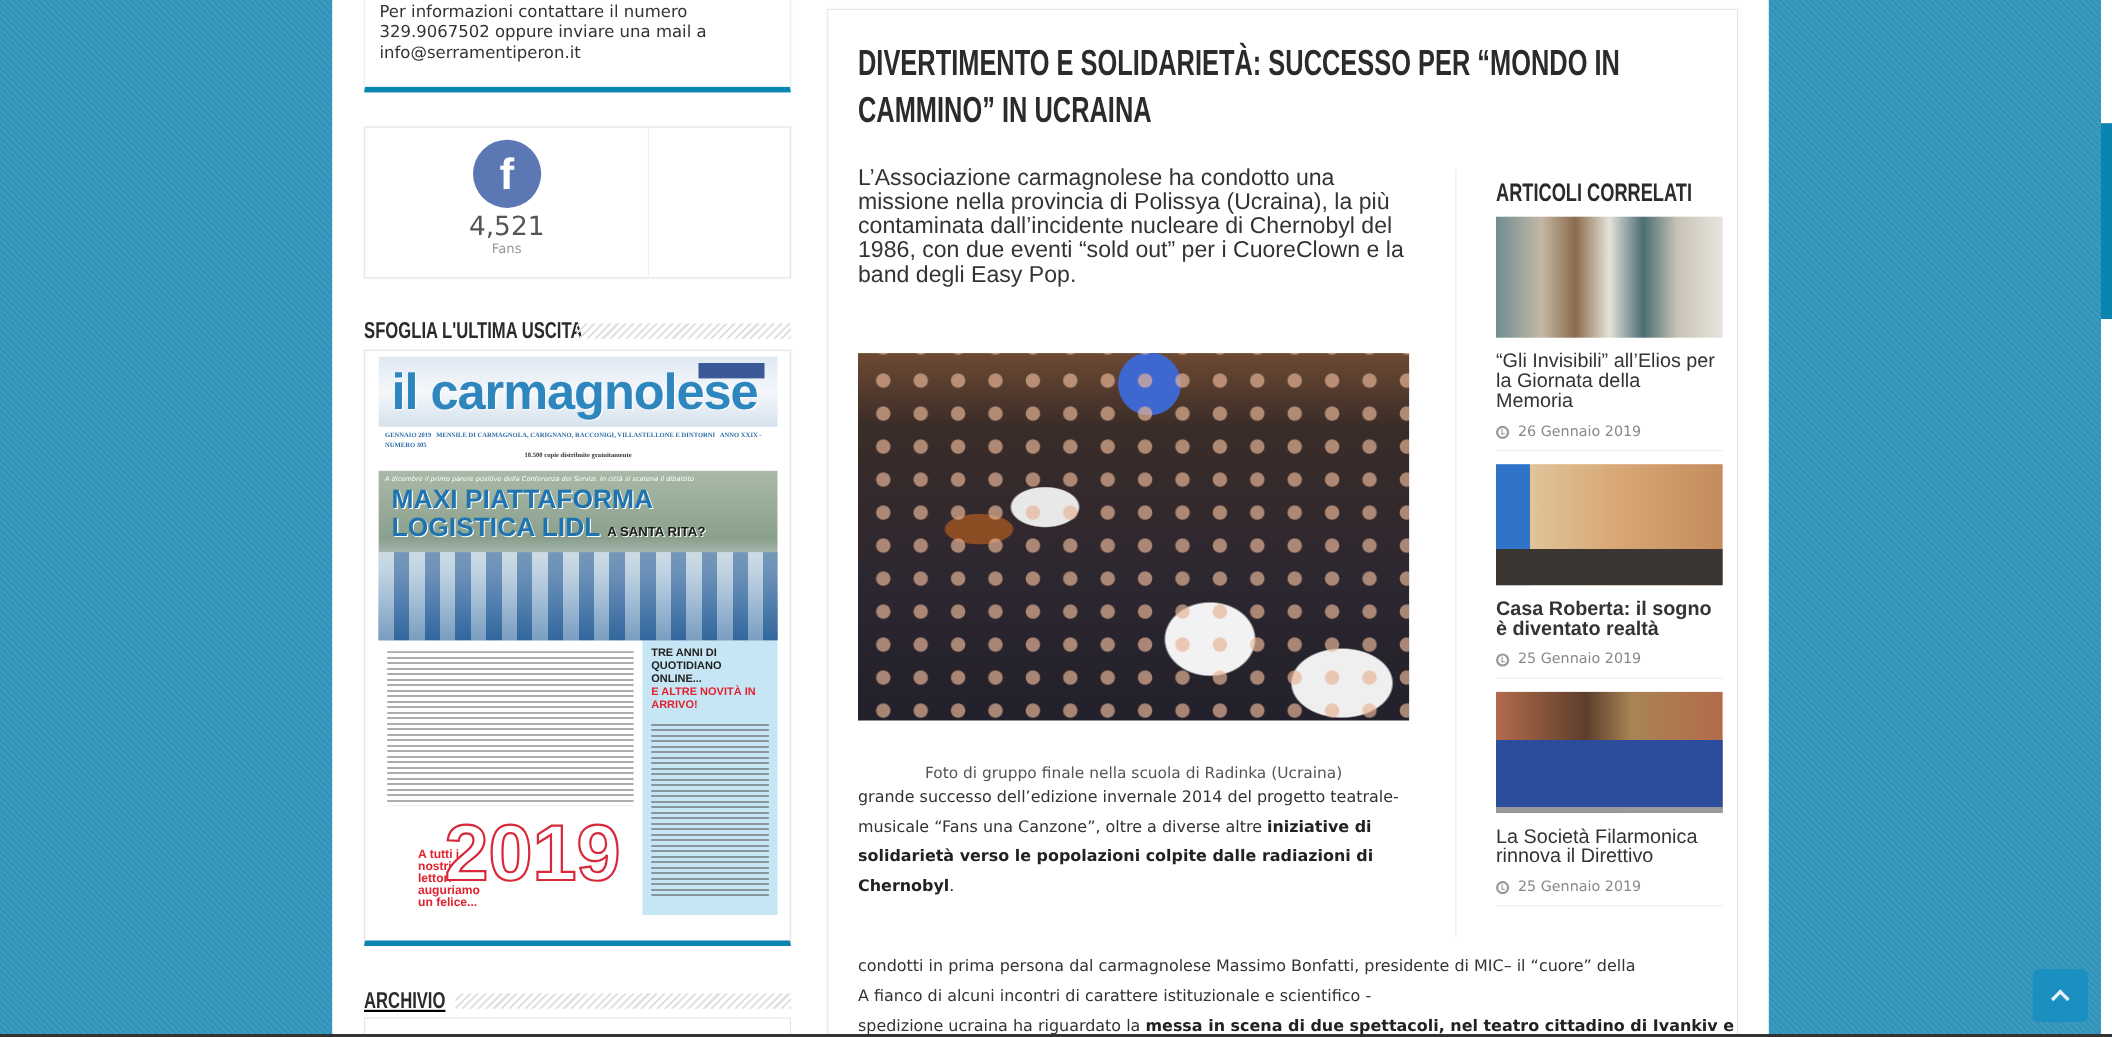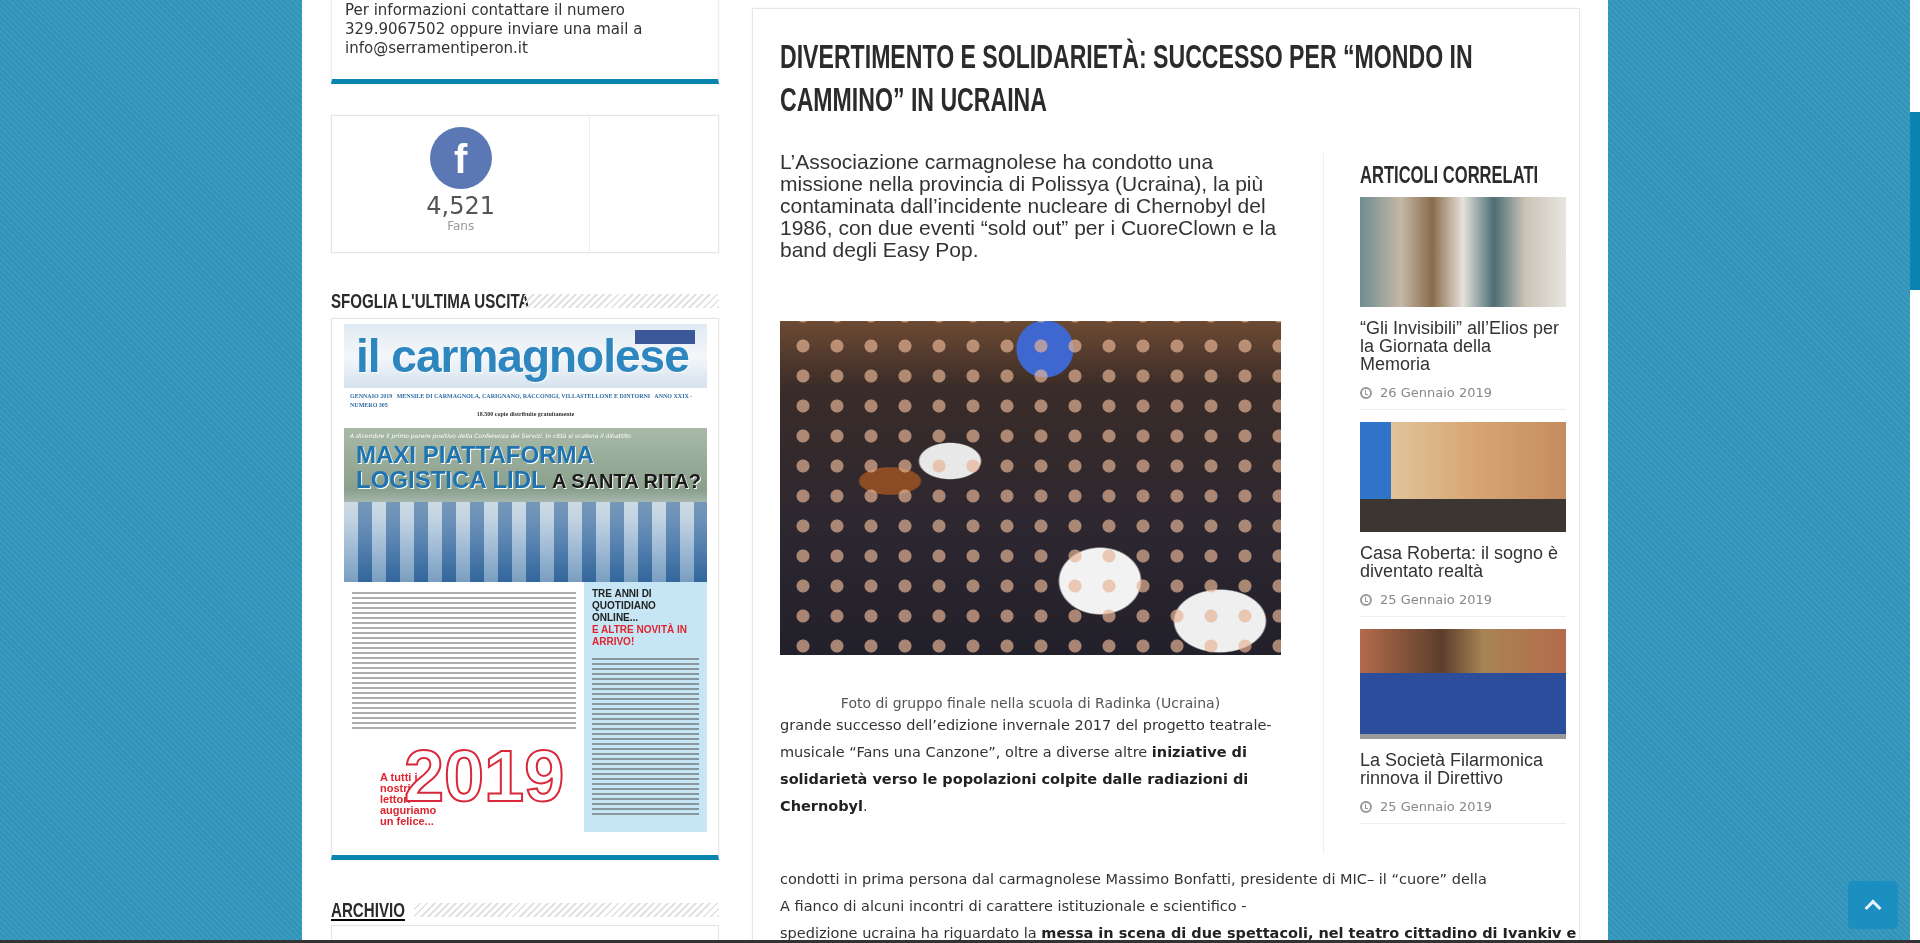--- a/index.html
+++ b/index.html
@@ -84,21 +84,21 @@
     background-image:
       repeating-linear-gradient(90deg, rgba(255,255,255,0.35) 0 14px, rgba(40,90,150,0.5) 14px 28px),
       linear-gradient(#b9cfe0, #3f75a8);
     opacity: 0.9;
   }
   .cover-kicker { position: absolute; left: 6px; top: 4px; font-size: 6px; color: #fff; font-style: italic; }
   .cover-headline {
     position: absolute; left: 12px; top: 14px; font: bold 24px/25px "Liberation Sans", sans-serif;
     color: #1f74b0; text-shadow: 1px 1px 0 #fff;
   }
-  .cover-headline .dark { color: #1a1a1a; font-size: 20px; }
+  .cover-headline .dark { color: #1a1a1a; font-size: 12px; }
   .cover-body { display: flex; height: 250px; }
   .cover-cols {
     width: 240px; padding: 10px 8px; font-size: 4px; line-height: 5px; color: #444;
     position: relative;
   }
   .cover-cols .txt {
     height: 140px;
     background-image: repeating-linear-gradient(180deg, #6a6a6a 0 2px, transparent 2px 5px);
     opacity: 0.55; width: 100%;
   }
@@ -290,21 +290,21 @@
     <h1 class="article-title">DIVERTIMENTO E SOLIDARIETÀ: SUCCESSO PER “MONDO IN CAMMINO” IN UCRAINA</h1>
 
     <p class="article-lead">L’Associazione carmagnolese ha condotto una missione nella provincia di Polissya (Ucraina), la più contaminata dall’incidente nucleare di Chernobyl del 1986, con due eventi “sold out” per i CuoreClown e la band degli Easy Pop.</p>
 
     <div class="article-photo">
       <div class="faces"></div>
     </div>
     <p class="photo-caption">Foto di gruppo finale nella scuola di Radinka (Ucraina)</p>
 
     <div class="body-text" style="top:703px;">
-      <span class="ln">grande successo dell’edizione invernale 2017 del progetto teatrale-</span>
+      <span class="ln">grande successo dell’edizione invernale 2014 del progetto teatrale-</span>
       <span class="ln"><span>musicale “Fans una Canzone”, oltre a diverse altre </span><b>iniziative di</b></span>
       <span class="ln"><b>solidarietà verso le popolazioni colpite dalle radiazioni di</b></span>
       <span class="ln"><b>Chernobyl</b><span>.</span></span>
     </div>
 
     <div class="body-text wide" style="top:857px;">
       <span class="ln">condotti in prima persona dal carmagnolese Massimo Bonfatti, presidente di MIC– il “cuore” della</span>
       <span class="ln">A fianco di alcuni incontri di carattere istituzionale e scientifico -</span>
       <span class="ln"><span>spedizione ucraina ha riguardato la </span><b>messa in scena di due spettacoli, nel teatro cittadino di Ivankiv e</b></span>
     </div>
@@ -316,21 +316,21 @@
         <a class="rel-thumb t1" style="display:block;"></a>
         <a class="rel-title" style="display:block;">“Gli Invisibili” all’Elios per la Giornata della Memoria</a>
         <div class="rel-date">
           <span class="clock"></span>
           <span>26 Gennaio 2019</span>
         </div>
       </div>
 
       <div class="rel-item">
         <a class="rel-thumb t2" style="display:block;"></a>
-        <a class="rel-title" style="display:block;">Casa Roberta: il sogno è diventato realtà</a>
+        <a class="rel-title" style="display:block;font-weight:bold;">Casa Roberta: il sogno è diventato realtà</a>
         <div class="rel-date">
           <span class="clock"></span>
           <span>25 Gennaio 2019</span>
         </div>
       </div>
 
       <div class="rel-item">
         <a class="rel-thumb t3" style="display:block;"></a>
         <a class="rel-title" style="display:block;">La Società Filarmonica rinnova il Direttivo</a>
         <div class="rel-date">

